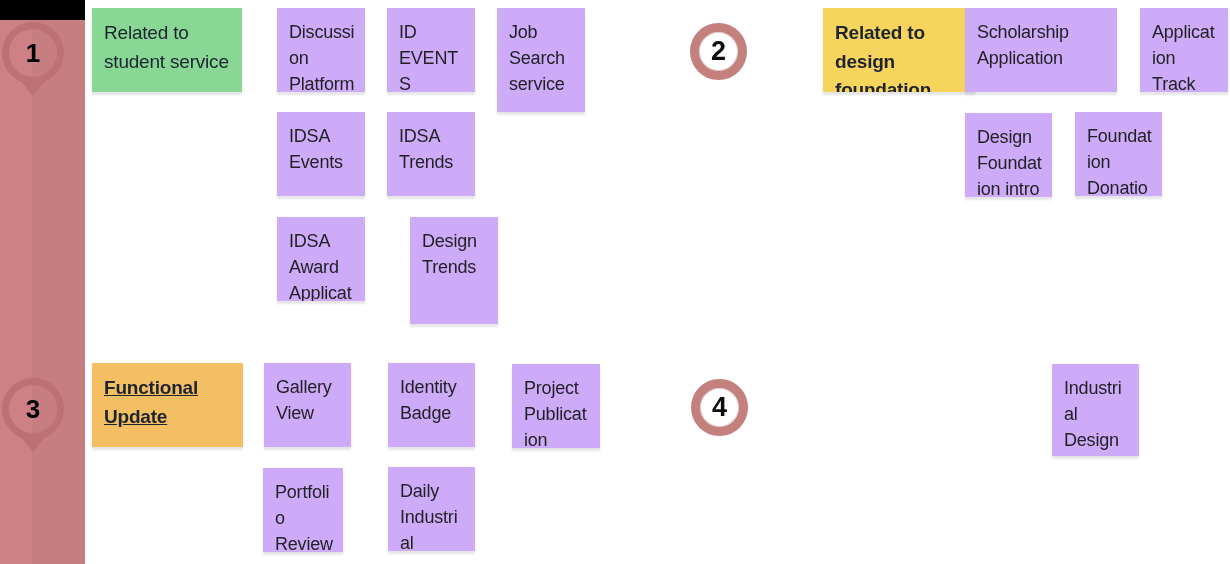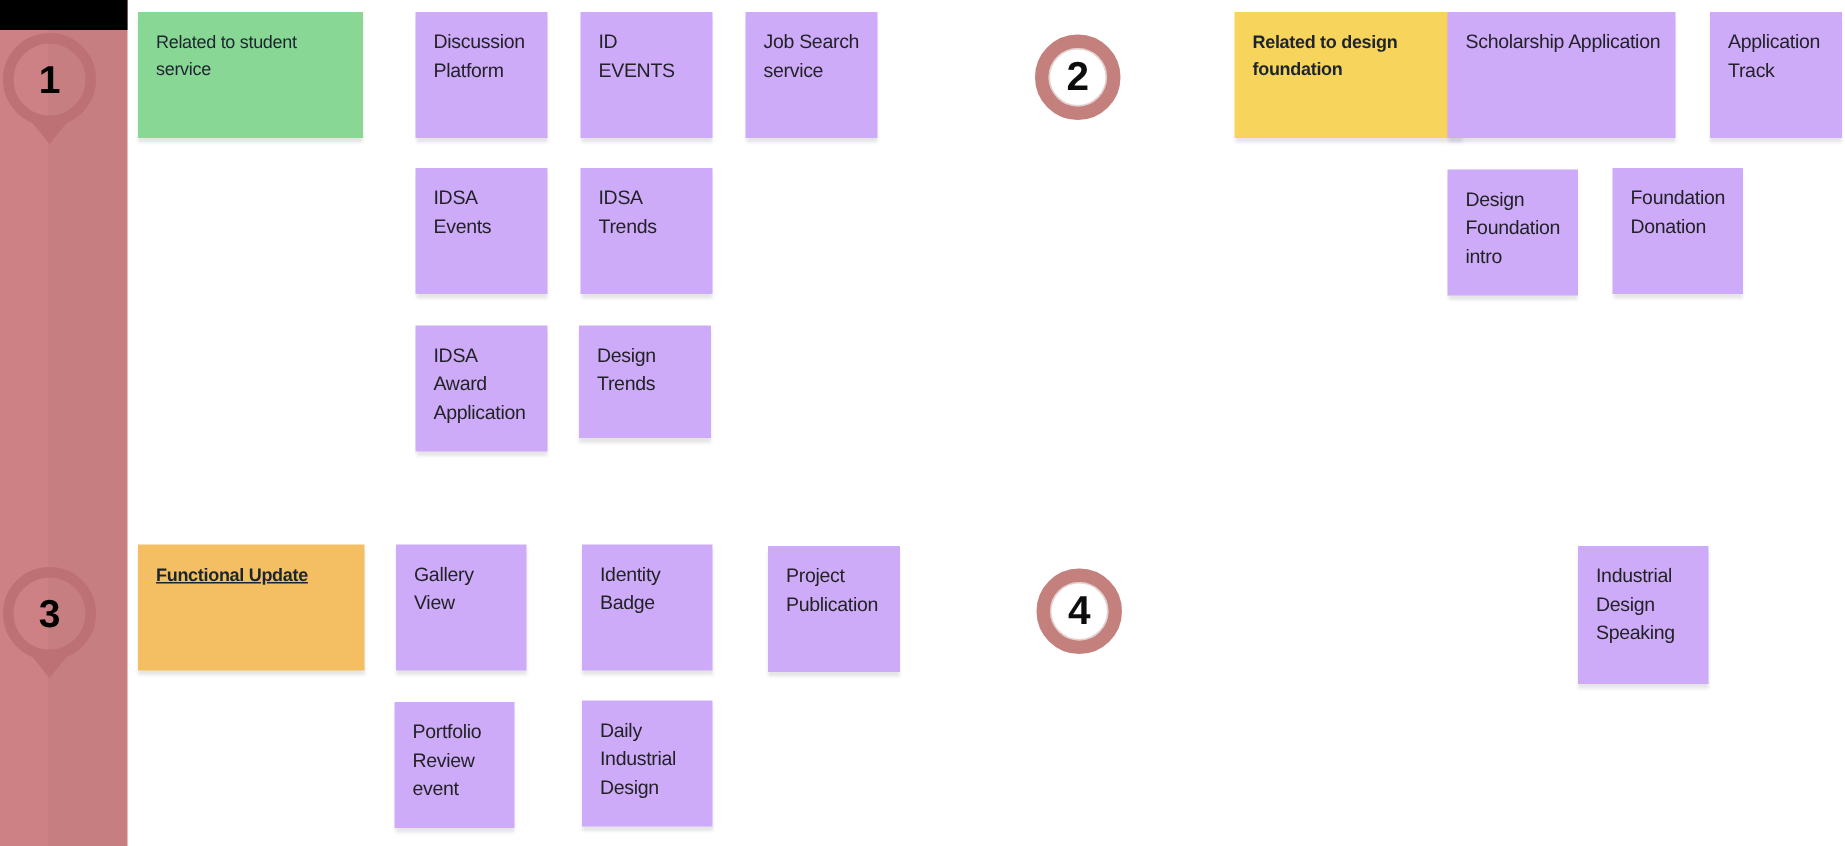--- a/index.html
+++ b/index.html
@@ -75,30 +75,30 @@
     box-shadow: inset 0 0 0 1px rgba(140,70,70,0.25);
   }
   .marker-2 { left: 690px; top: 23px; }
   .marker-4 { left: 691px; top: 379px; }
 
   
   .note {
     position: absolute;
     box-sizing: border-box;
     padding: 11px 10px 10px 12px;
-    font-size: 13px;
+    font-size: 18px;
     line-height: 1.45;
     letter-spacing: -0.2px;
     color: #222226;
     box-shadow: 0 3px 2px rgba(110,110,130,0.18);
     overflow: hidden;
     word-wrap: break-word;
   }
   .note.title {
-    font-size: 12px;
+    font-size: 19px;
     line-height: 1.5;
     font-weight: bold;
     color: #1d2430;
   }
   .note.title.regular { font-weight: normal; }
   .green  { background: #89d795; }
   .purple { background: #cdabf8; }
   .yellow { background: #f7d45c; margin-left: 44px; }
   .orange { background: #f4bf63; text-decoration: underline; }
   .blue   { background: #7fbcf7; }
@@ -127,25 +127,25 @@
   <div class="marker marker-2">
     <span>2</span>
   </div>
   <div class="marker marker-4">
     <span>4</span>
   </div>
 
   <div class="note title regular green" style="left:92px;top:8px;width:150px;height:84px">Related to student service</div>
   <div class="note purple" style="left:277px;top:8px;width:88px;height:84px">Discussion Platform</div>
   <div class="note purple" style="left:387px;top:8px;width:88px;height:84px">ID EVENTS</div>
-  <div class="note purple" style="left:497px;top:8px;width:88px;height:84px">Job Search service</div>
+  <div class="note purple" style="left:497px;top:8px;width:88px;height:104px">Job Search service</div>
   <div class="note purple" style="left:277px;top:112px;width:88px;height:84px">IDSA Events</div>
   <div class="note purple" style="left:387px;top:112px;width:88px;height:84px">IDSA Trends</div>
   <div class="note purple" style="left:277px;top:217px;width:88px;height:84px">IDSA Award Application</div>
-  <div class="note purple" style="left:386px;top:217px;width:88px;height:75px">Design Trends</div>
+  <div class="note purple" style="left:410px;top:217px;width:88px;height:107px">Design Trends</div>
 
   <div class="note title yellow" style="left:779px;top:8px;width:152px;height:84px">Related to design foundation</div>
   <div class="note purple" style="left:965px;top:8px;width:152px;height:84px">Scholarship Application</div>
   <div class="note purple" style="left:1140px;top:8px;width:88px;height:84px">Application Track</div>
   <div class="note purple" style="left:965px;top:113px;width:87px;height:84px">Design Foundation intro</div>
   <div class="note purple" style="left:1075px;top:112px;width:87px;height:84px">Foundation Donation</div>
 
   <div class="note title orange" style="left:92px;top:363px;width:151px;height:84px">Functional Update</div>
   <div class="note purple" style="left:264px;top:363px;width:87px;height:84px">Gallery View</div>
   <div class="note purple" style="left:388px;top:363px;width:87px;height:84px">Identity Badge</div>

